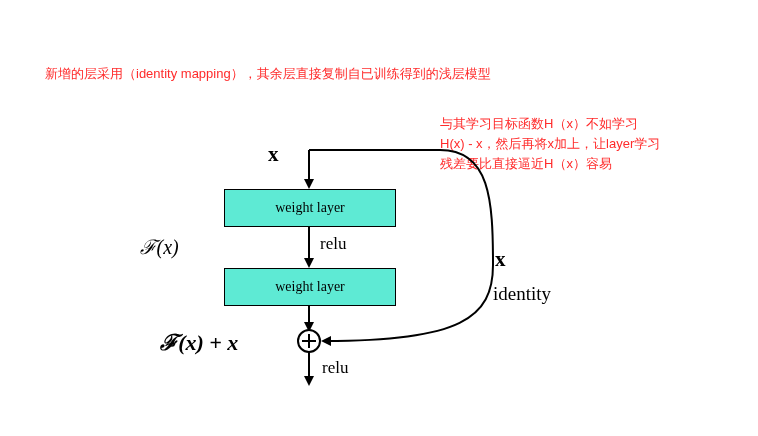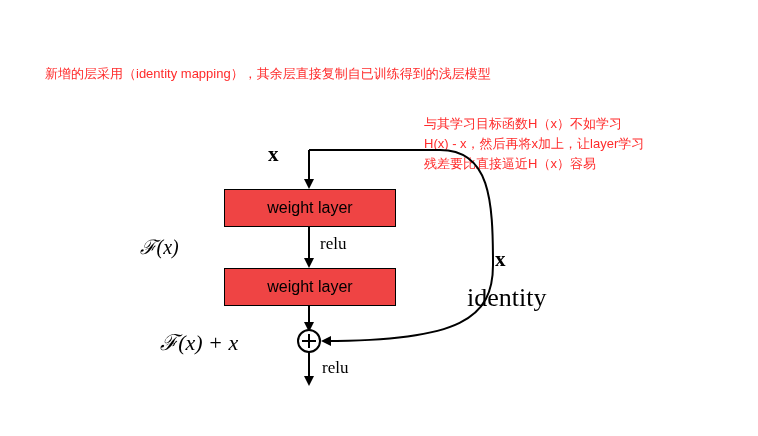--- a/index.html
+++ b/index.html
@@ -21,39 +21,39 @@
     font-family: "Liberation Sans", sans-serif;
     font-size: 13px;
     line-height: 20px;
     white-space: pre;
   }
   #annot-top {
     left: 45px;
     top: 64px;
   }
   #annot-right {
-    left: 424px;
+    left: 440px;
     top: 114px;
   }
   .diagram {
     position: absolute;
     left: 0;
     top: 0;
     width: 758px;
     height: 436px;
   }
   .box {
     position: absolute;
     border: 1.6px solid #000;
-    background: #ef4444;
+    background: #5eead4;
     display: flex;
     align-items: center;
     justify-content: center;
-    font-family: Liberation Sans, sans-serif;
-    font-size: 16px;
+    font-family: Liberation Serif, serif;
+    font-size: 14px;
     color: #000;
   }
   #box-weight-1 {
     left: 224px;
     top: 189px;
     width: 170px;
     height: 36px;
   }
   #box-weight-2 {
     left: 224px;
@@ -86,31 +86,32 @@
     left: 140px;
     top: 233px;
     font-size: 20px;
     font-style: italic;
   }
   #lbl-fx-plus-x {
     left: 160px;
     top: 326px;
     font-size: 22px;
     font-style: italic;
+    font-weight: bold;
   }
   #lbl-x-identity {
     left: 495px;
     top: 247px;
     font-size: 21px;
     font-weight: bold;
   }
   #lbl-identity {
-    left: 467px;
+    left: 493px;
     top: 283px;
-    font-size: 26px;
+    font-size: 19px;
   }
   #caption {
     position: absolute;
     left: 0;
     top: 392px;
     width: 758px;
     text-align: center;
     font-family: "Liberation Serif", serif;
     font-size: 21px;
     color: #000;

